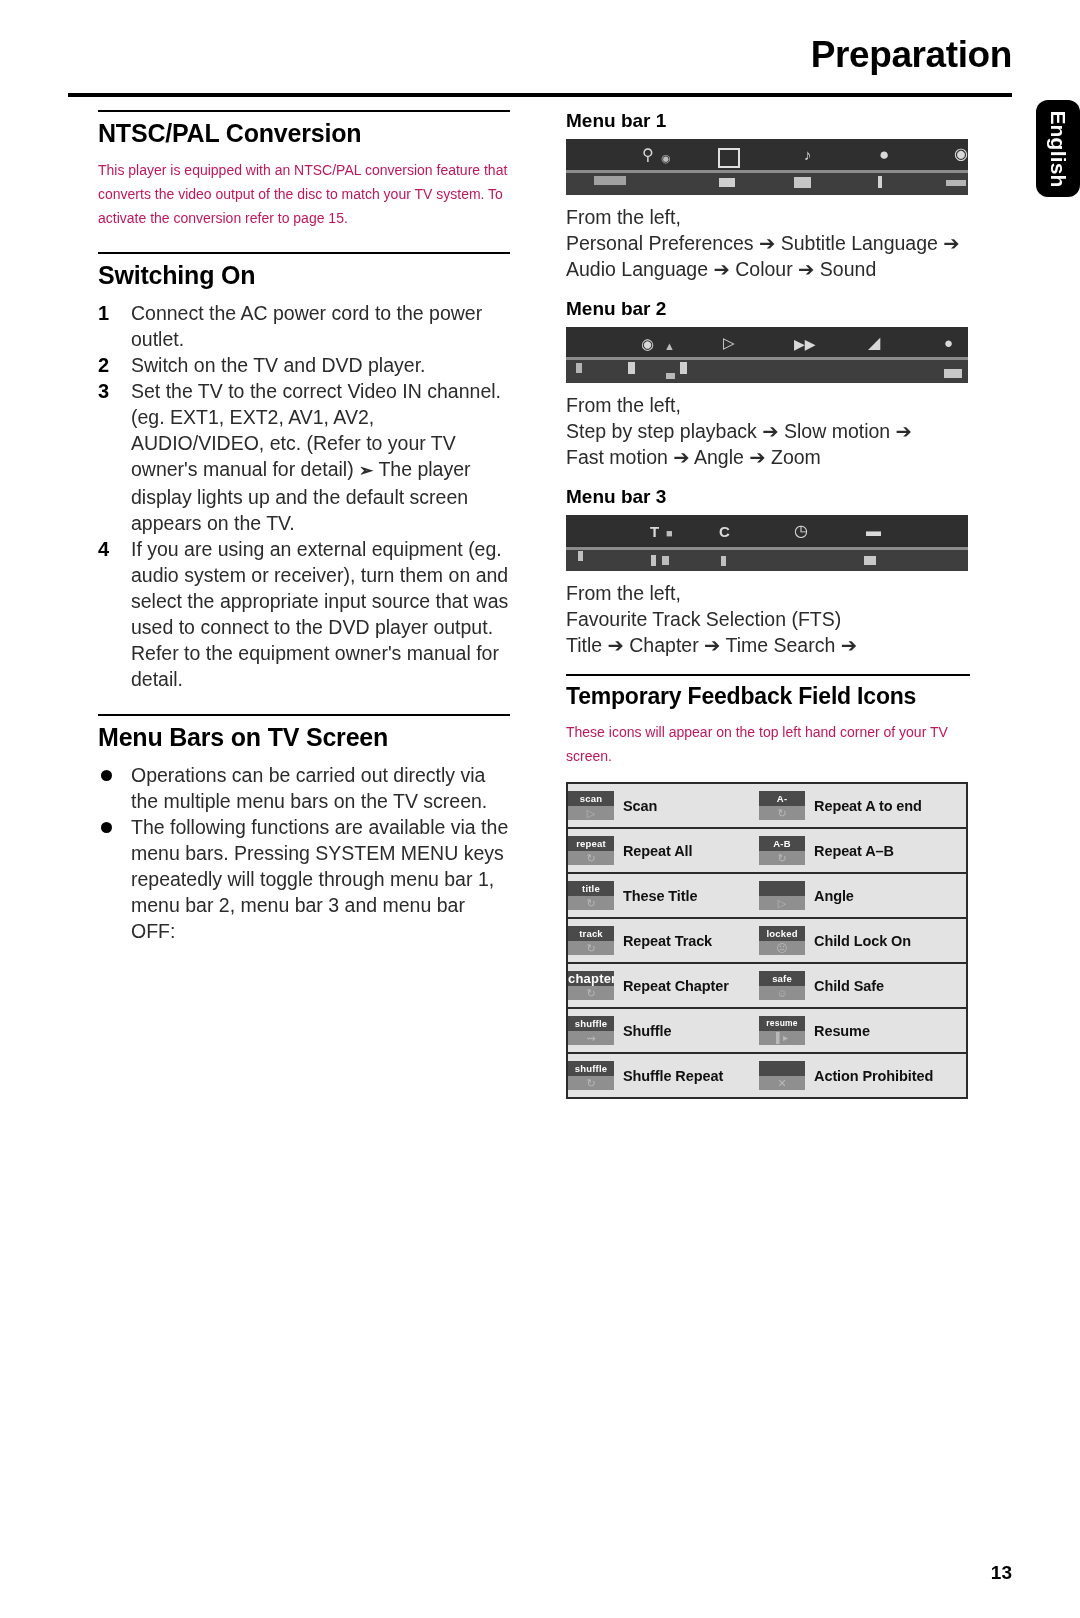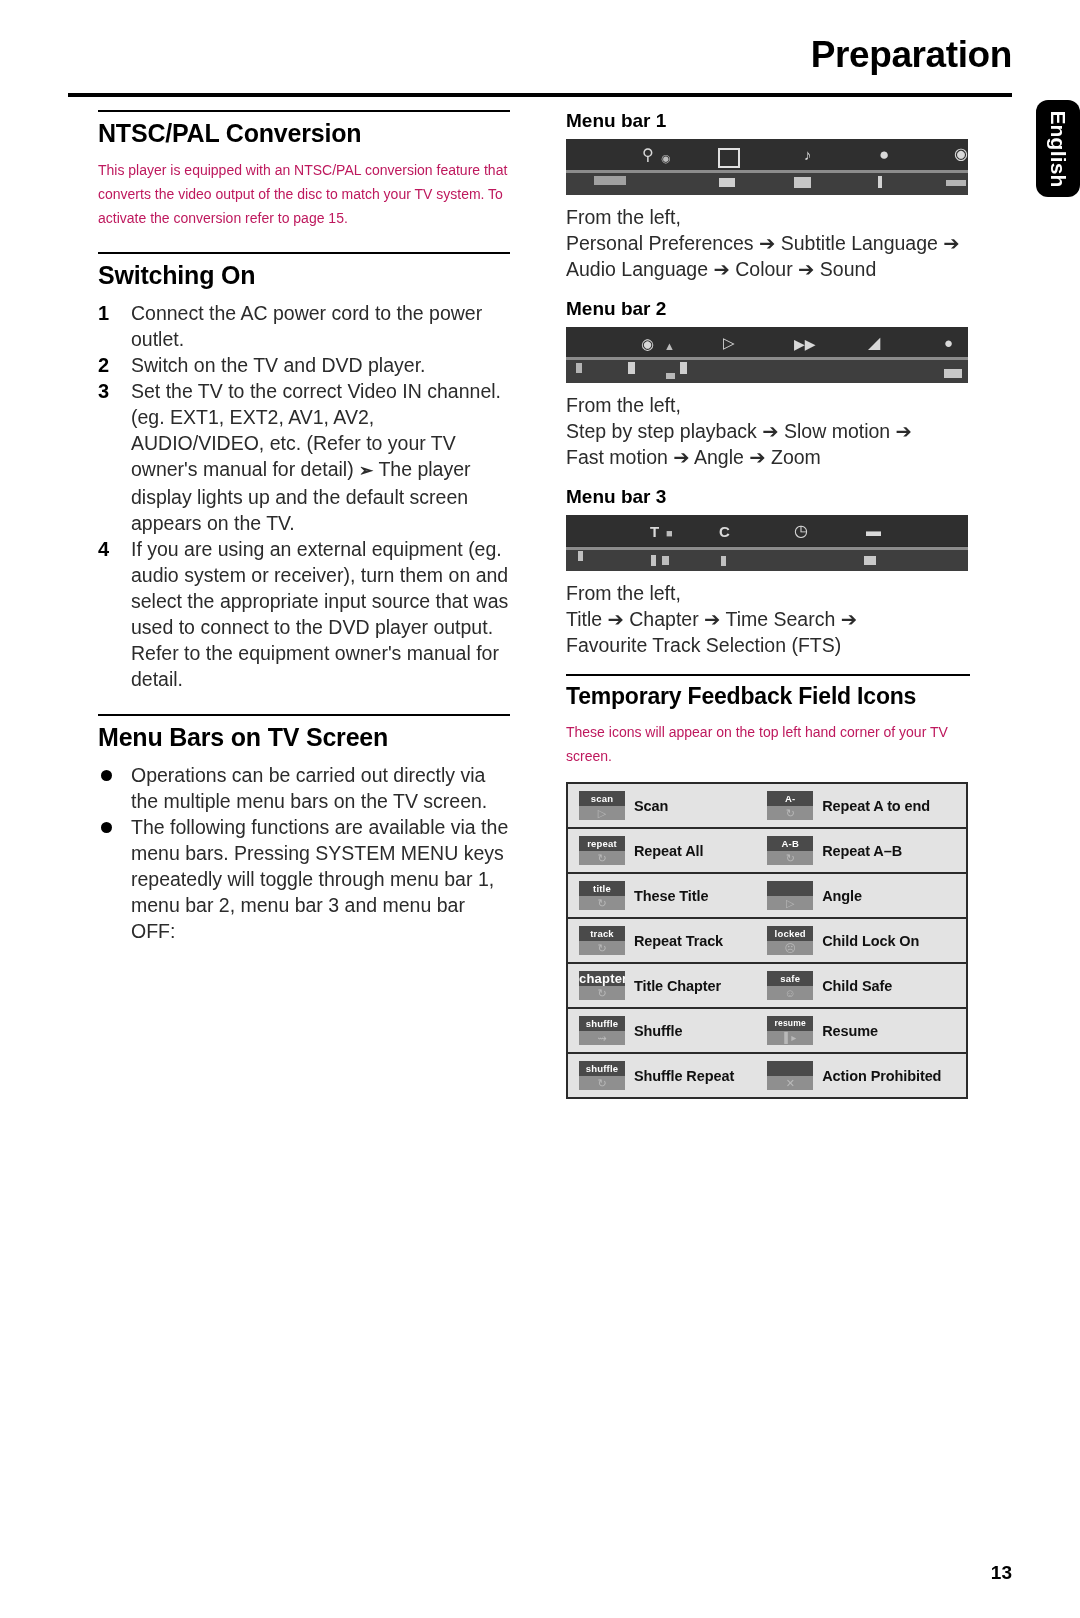--- a/index.html
+++ b/index.html
@@ -232,21 +232,20 @@
   }
   .icon-table td {
     padding: 0;
     vertical-align: middle;
     height: 43px;
   }
   .cell-inner {
     display: flex;
     align-items: center;
     gap: 9px;
-    padding-left: 11px;
   }
   .fb-icon {
     width: 46px;
     height: 29px;
     position: relative;
     flex: 0 0 auto;
     background: #8f8f8f;
     overflow: hidden;
   }
   .fb-icon-top {
@@ -418,22 +417,22 @@
         <span class="mb-icon" style="left:228px;top:8px;font-size:16px">◷</span>
         <span class="mb-icon" style="left:300px;top:8px;font-size:15px">▬</span>
         <div class="mb-swatch" style="left:12px;top:36px;width:5px;height:10px;background:#c0c0c0"></div>
         <div class="mb-swatch" style="left:85px;top:40px;width:5px;height:11px;background:#c4c4c4"></div>
         <div class="mb-swatch" style="left:96px;top:41px;width:7px;height:9px;background:#bdbdbd"></div>
         <div class="mb-swatch" style="left:155px;top:41px;width:5px;height:10px;background:#c0c0c0"></div>
         <div class="mb-swatch" style="left:298px;top:41px;width:12px;height:9px;background:#c8c8c8"></div>
       </div>
       <div class="menubar-caption">
         <div>From the left,</div>
+        <div>Favourite Track Selection (FTS)</div>
         <div>Title ➔ Chapter ➔ Time Search ➔</div>
-        <div>Favourite Track Selection (FTS)</div>
       </div>
     </div>
 
     <div class="sec" style="margin-top:10px">
       <div class="sec-rule"></div>
       <div class="sec-title" style="font-size:23px">Temporary Feedback Field Icons</div>
       <div class="body-text">These icons will appear on the top left hand corner of your TV screen.</div>
     </div>
 
     <table class="icon-table">
@@ -518,21 +517,21 @@
             </div>
           </td>
         </tr>
         <tr>
           <td>
             <div class="cell-inner">
               <div class="fb-icon">
                 <div class="fb-icon-top" style="font-size:13px">chapter</div>
                 <div class="fb-icon-bot">↻</div>
               </div>
-              <span class="fb-label">Title Chapter</span>
+              <span class="fb-label">Repeat Chapter</span>
             </div>
           </td>
           <td>
             <div class="cell-inner">
               <div class="fb-icon">
                 <div class="fb-icon-top">safe</div>
                 <div class="fb-icon-bot">☺</div>
               </div>
               <span class="fb-label">Child Safe</span>
             </div>

